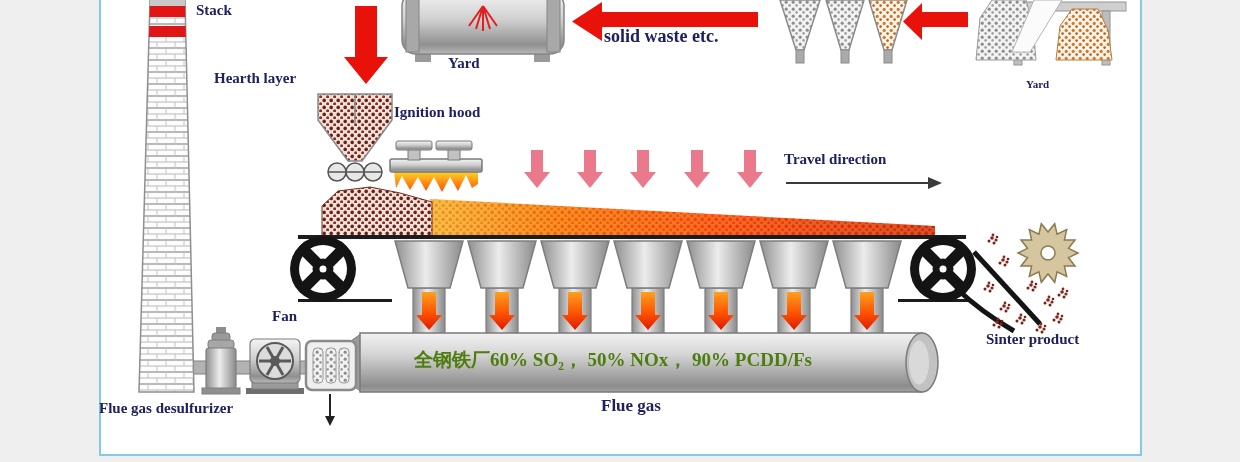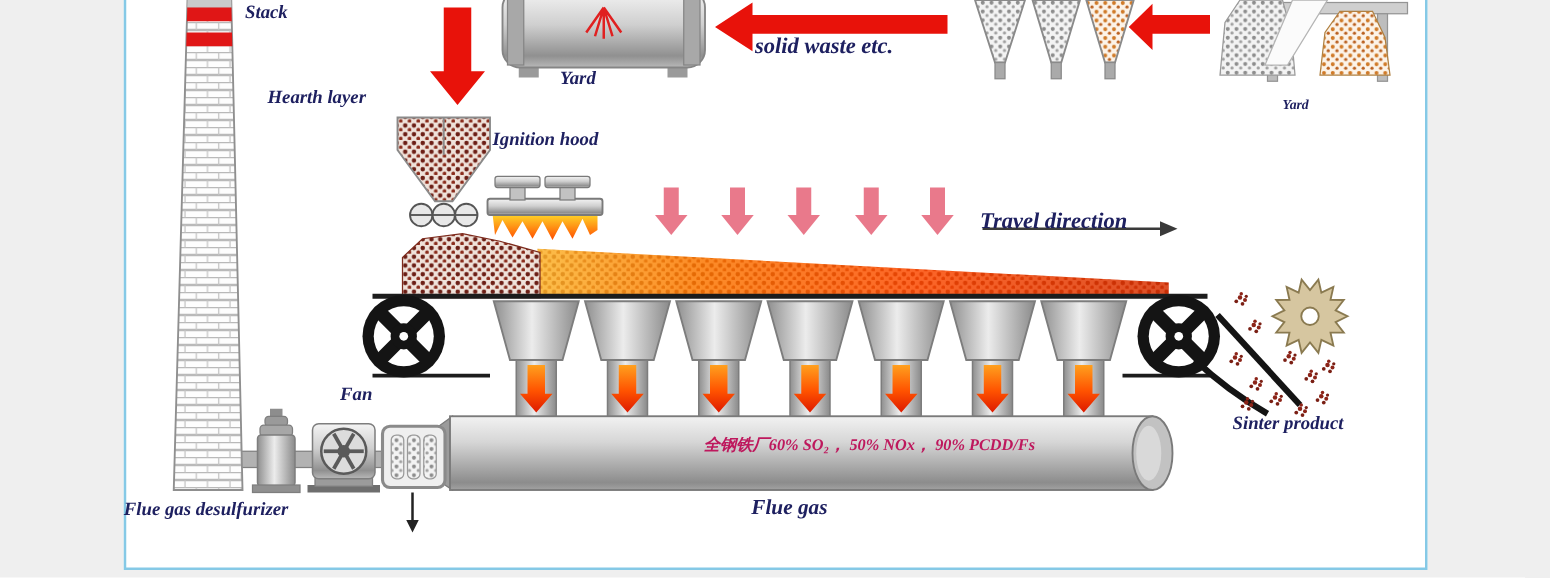--- a/index.html
+++ b/index.html
@@ -3,42 +3,42 @@
 <meta charset="utf-8">
 <style>
   * { margin:0; padding:0; box-sizing:border-box; }
   html,body { width:1240px; height:462px; }
   body {
     background:#efefef;
     font-family:"Liberation Serif", serif;
     overflow:hidden;
     position:relative;
   }
-  .stage { position:relative; width:1240px; height:462px;font-style:italic; }
+  .stage { position:relative; width:1240px; height:462px; }
   .frame {
     position:absolute; left:99px; top:-6px;
     width:1043px; height:462px;
     background:#ffffff;
     border:2px solid #85c9e6;
   }
   svg.art { position:absolute; left:0; top:0; }
   .lbl {
     position:absolute;
     color:#1e2060;
     font-weight:bold;
     white-space:nowrap;
     line-height:1.1;
   }
   .duct-text {
     position:absolute;
     left:398px; top:347px; width:430px;
-    text-align:right;
-    color:#be185d;
+    text-align:center;
+    color:#4d7c0f;
     font-weight:bold;
-    font-size:13px;
+    font-size:19px;
     white-space:nowrap;
   }
 </style>
 </head>
 <body>
 
 <div class="stage">
   <div class="frame"></div>
 
   <svg class="art" width="1240" height="462" viewBox="0 0 1240 462">
@@ -297,20 +297,20 @@
       </g>
     </g>
   </svg>
 
   <div class="lbl" style="left:196px; top:2px; font-size:15px;">Stack</div>
   <div class="lbl" style="left:214px; top:70px; font-size:15px;">Hearth layer</div>
   <div class="lbl" style="left:448px; top:55px; font-size:15px;">Yard</div>
   <div class="lbl" style="left:604px; top:27px; font-size:18px;">solid waste etc.</div>
   <div class="lbl" style="left:1026px; top:78px; font-size:11px;">Yard</div>
   <div class="lbl" style="left:394px; top:104px; font-size:15px;">Ignition hood</div>
-  <div class="lbl" style="left:784px; top:151px; font-size:18px;margin-top:16px;">Travel direction</div>
+  <div class="lbl" style="left:784px; top:151px; font-size:15px;">Travel direction</div>
   <div class="lbl" style="left:986px; top:331px; font-size:15px;">Sinter product</div>
   <div class="lbl" style="left:601px; top:397px; font-size:17px;">Flue gas</div>
   <div class="lbl" style="left:248px; top:308px; font-size:15px;margin-left:24px;">Fan</div>
   <div class="lbl" style="left:99px; top:400px; font-size:15px;">Flue gas desulfurizer</div>
 
   <div class="duct-text">全钢铁厂60% SO₂， 50% NOx， 90% PCDD/Fs</div>
 </div>
 
 </body></html>

